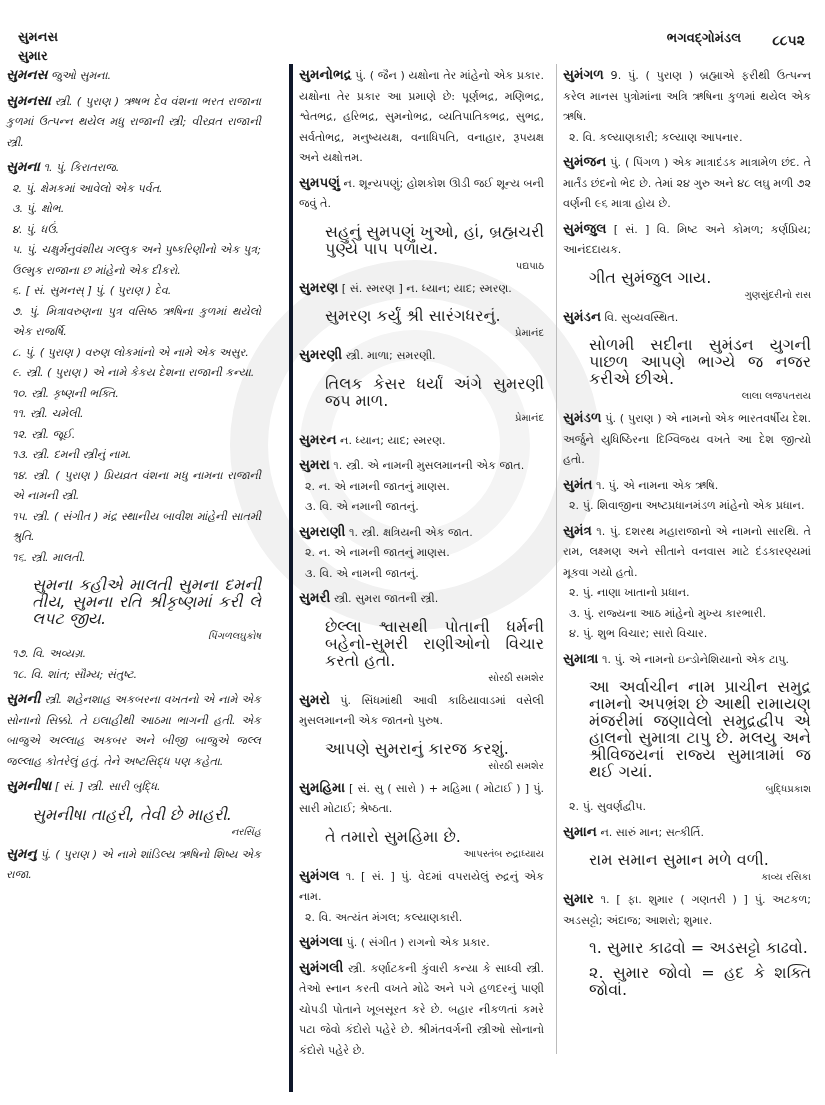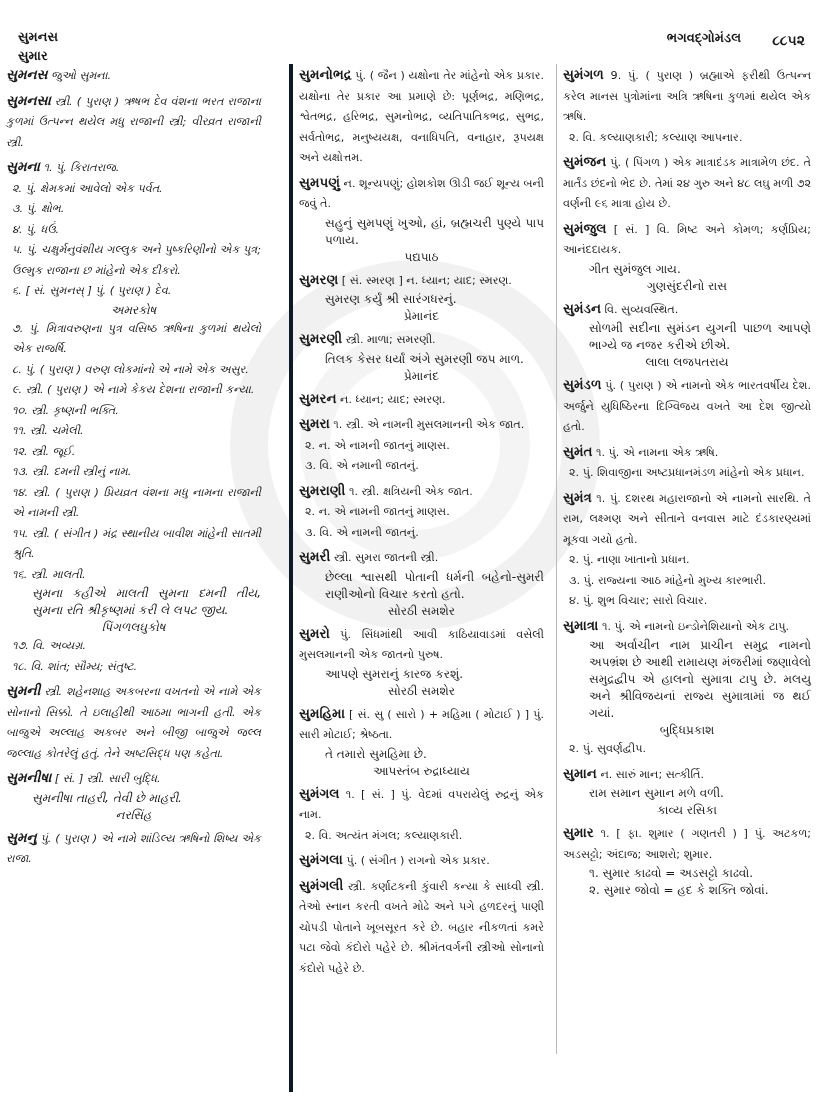--- a/index.html
+++ b/index.html
@@ -23,22 +23,22 @@
   .guide { position: absolute; left: 18px; top: 27px; font-weight: bold; font-size: 13px; line-height: 19px; }
   .title { position: absolute; left: 0; width: 741px; top: 28px; text-align: right; font-weight: bold; font-size: 13px; }
   .pagenum { position: absolute; right: 20px; top: 30px; font-size: 14px; font-weight: bold; margin-left: 36px; }
   .col { position: absolute; top: 64px; z-index: 1; }
   .c1 { left: 6px; width: 255px; font-style: italic; }
   .c2 { left: 289px; width: 255px; border-left: 4px solid #0f172a; padding-left: 6px; height: 1028px; }
   .c3 { left: 556px; width: 255px; border-left: 1px solid #bbb; padding-left: 6px; height: 990px; }
   .entry { margin-bottom: 3px; text-align: justify; }
   .hw { font-weight: bold; font-size: 13.5px; }
   .sense { padding-left: 6px; }
-  .quote { padding-left: 26px; font-size: 12px; line-height: 17px; }
-  .src { text-align: center; font-size: 12px; line-height: 17px; }
+  .quote { padding-left: 26px; font-size: 16px; line-height: 17px; margin-top: 8px; }
+  .src { text-align: right; font-size: 10px; line-height: 17px; }
 </style>
 </head>
 <body>
 
 <div class="watermark"></div>
 <div class="watermark2"></div>
 
 <div class="header">
   <div class="guide">
     <div>સુમનસ</div>
@@ -58,21 +58,20 @@
     <span>સ્ત્રી. ( પુરાણ ) ઋષભ દેવ વંશના ભરત રાજાના કુળમાં ઉત્પન્ન થયેલ મધુ રાજાની સ્ત્રી; વીરવ્રત રાજાની સ્ત્રી.</span>
   </div>
   <div class="entry">
     <span class="hw">સુમના</span>
     <span>૧. પું. કિરાતરાજ.</span>
     <div class="sense">૨. પું. ક્ષેમકમાં આવેલો એક પર્વત.</div>
     <div class="sense">૩. પું. ક્ષોભ.</div>
     <div class="sense">૪. પું. ધઉં.</div>
     <div class="sense">૫. પું. ચક્ષુર્મનુવંશીય ગલ્લુક અને પુષ્કરિણીનો એક પુત્ર; ઉલ્મુક રાજાના છ માંહેનો એક દીકરો.</div>
     <div class="sense">૬. [ સં. સુમનસ્ ] પું. ( પુરાણ ) દેવ.</div>
-    <div class="src">અમરકોષ</div>
     <div class="sense">૭. પું. મિત્રાવરુણના પુત્ર વસિષ્ઠ ઋષિના કુળમાં થયેલો એક રાજર્ષિ.</div>
     <div class="sense">૮. પું. ( પુરાણ ) વરુણ લોકમાંનો એ નામે એક અસુર.</div>
     <div class="sense">૯. સ્ત્રી. ( પુરાણ ) એ નામે કેકય દેશના રાજાની કન્યા.</div>
     <div class="sense">૧૦. સ્ત્રી. કૃષ્ણની ભક્તિ.</div>
     <div class="sense">૧૧. સ્ત્રી. ચમેલી.</div>
     <div class="sense">૧૨. સ્ત્રી. જૂઈ.</div>
     <div class="sense">૧૩. સ્ત્રી. દમની સ્ત્રીનું નામ.</div>
     <div class="sense">૧૪. સ્ત્રી. ( પુરાણ ) પ્રિયવ્રત વંશના મધુ નામના રાજાની એ નામની સ્ત્રી.</div>
     <div class="sense">૧૫. સ્ત્રી. ( સંગીત ) મંદ્ર સ્થાનીય બાવીશ માંહેની સાતમી શ્રુતિ.</div>
     <div class="sense">૧૬. સ્ત્રી. માલતી.</div>

